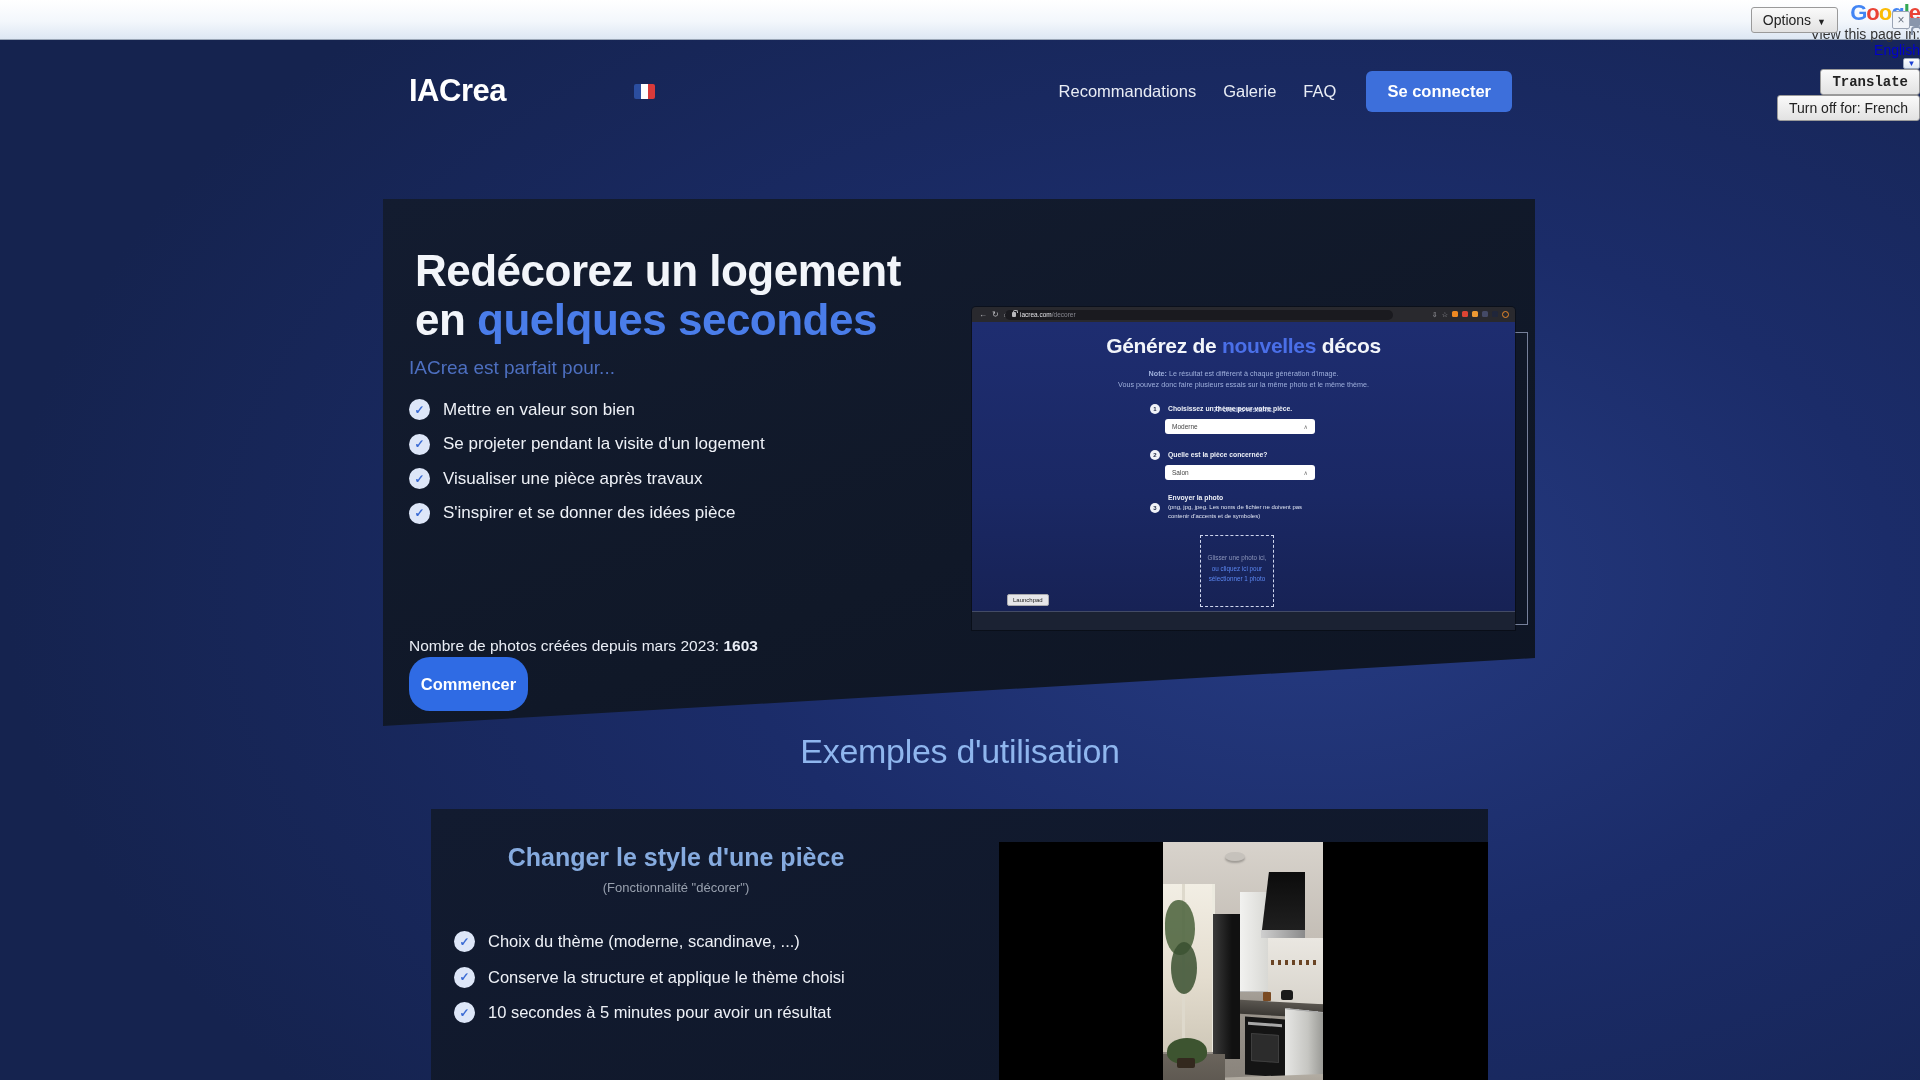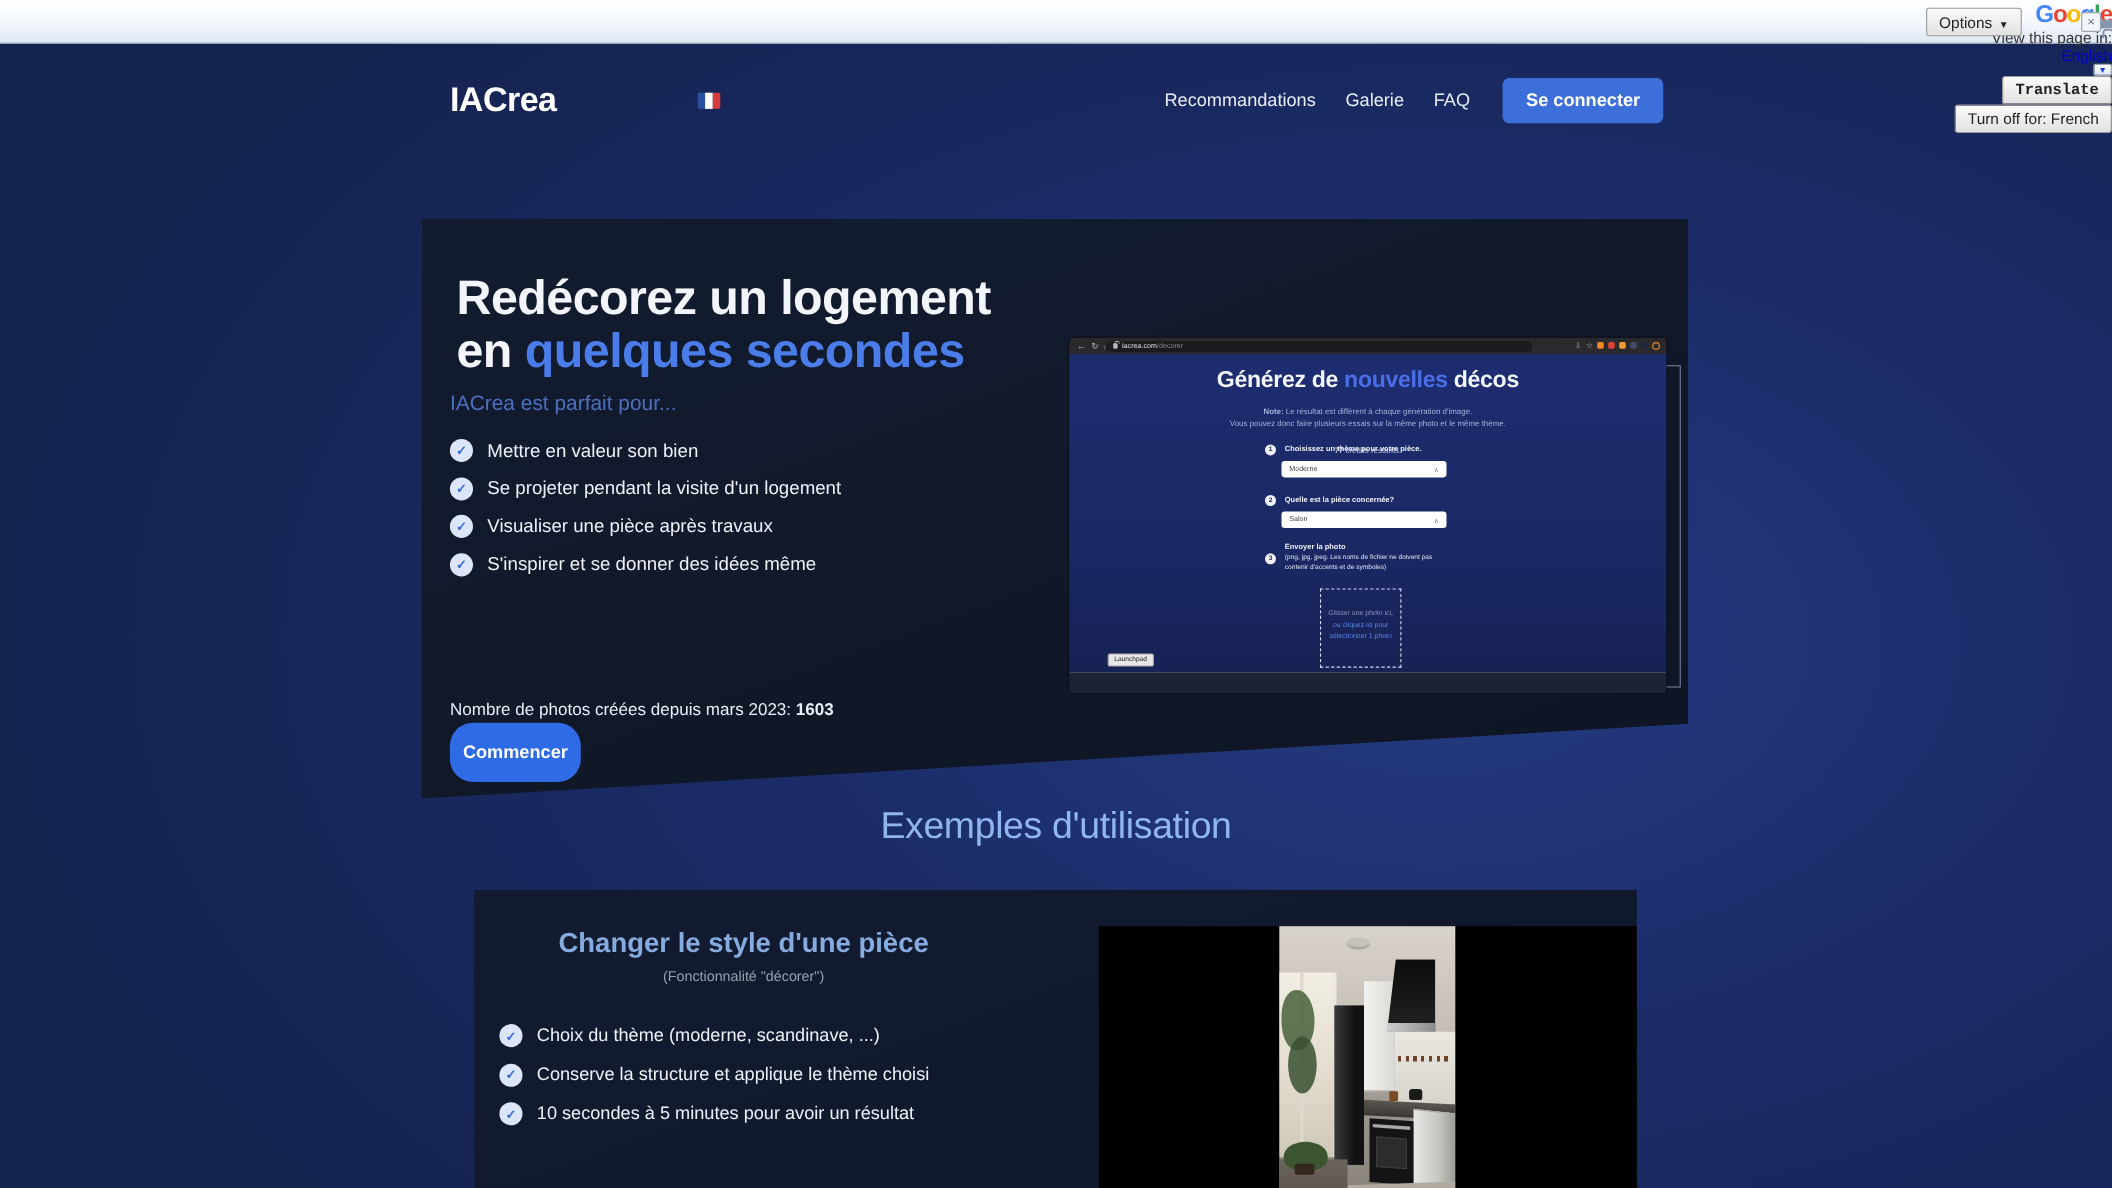--- a/index.html
+++ b/index.html
@@ -222,21 +222,21 @@
         <div class="check-item">
           <span class="check-circle">
               <i>✓</i>
             </span>
           <span class="check-text">Visualiser une pièce après travaux</span>
         </div>
         <div class="check-item">
           <span class="check-circle">
               <i>✓</i>
             </span>
-          <span class="check-text">S'inspirer et se donner des idées même</span>
+          <span class="check-text">S'inspirer et se donner des idées pièce</span>
         </div>
       </div>
       <div class="hero-counter"><span>Nombre de photos créées depuis mars 2023: </span><b>1603</b></div>
       <div class="cta-btn">Commencer</div>
     </div>
 
     <div class="frame-rect"></div>
 
     <div class="mockup">
       <div class="m-chrome">

